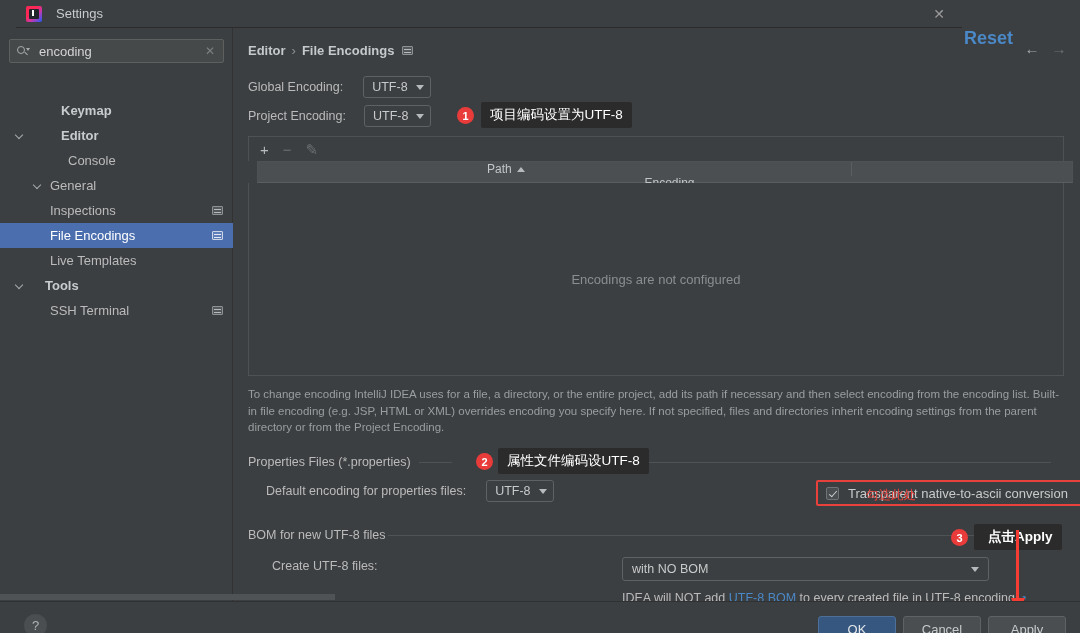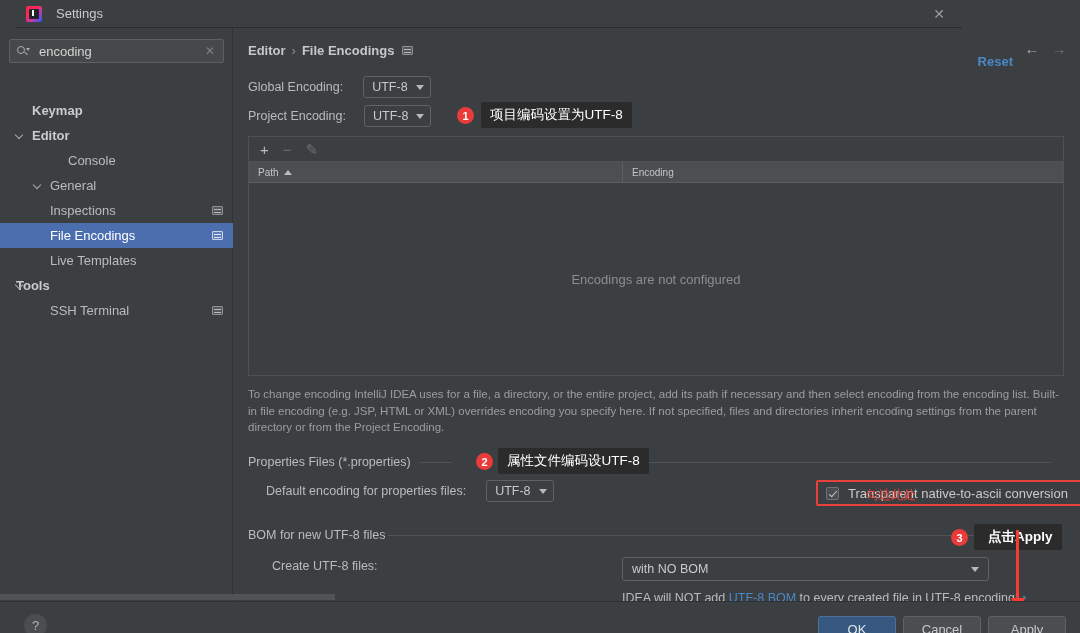--- a/index.html
+++ b/index.html
@@ -81,21 +81,21 @@
   }
   #search-clear {
     margin-right: 8px; color: #7d8083; font-size: 12px; line-height: 1;
   }
 
   #tree { position: absolute; left: 0; top: 70px; width: 233px; }
   .tree-row {
     height: 25px; display: flex; align-items: center; position: relative;
     white-space: nowrap; color: #bbbbbb; font-size: 13px;
   }
-  .tree-row.bold { font-weight: bold; color: #c9ccce; }
+  .tree-row.bold { font-weight: bold; color: #c9ccce; padding-left: 29px; }
   .tree-row.selected { background: #4b6eaf; color: #ffffff; }
   .tree-row .chev {
     position: absolute; width: 10px; height: 10px;
   }
   .chev::before {
     content: ""; position: absolute; left: 0px; top: 1px;
     width: 5px; height: 5px;
     border-right: 1.4px solid #a7abae; border-bottom: 1.4px solid #a7abae;
     transform: rotate(45deg);
   }
@@ -124,22 +124,22 @@
   #breadcrumb .sep { font-weight: normal; color: #8b8f92; }
   #bc-badge {
     width: 11px; height: 9px; border: 1px solid #8d9194; border-radius:1px;
     background:#54585a; position: relative; margin-left: 2px;
   }
   #bc-badge::after {
     content:""; position:absolute; left:1px; top:2px; width:7px; height:1.2px;
     background:#b7babc; box-shadow: 0 3px 0 #b7babc;
   }
   #reset-link {
-    position: absolute; right: 67px; top: 26px;
-    color: #4a88c7; font-size: 13px; font-weight: bold;
+    position: absolute; right: 67px; top: 0;
+    color: #4a88c7; font-size: 18px; font-weight: bold;
   }
   #nav-back, #nav-fwd {
     position: absolute; top: 13px; width: 18px; height: 16px;
     font-size: 15px; line-height: 16px; text-align: center;
   }
   #nav-back { right: 39px; color: #a8abad; }
   #nav-fwd  { right: 12px; color: #6d7173; }
 
   .field-row { position: absolute; display: flex; align-items: center; }
   .field-label { color: #bbbbbb; font-size: 12.5px; }
@@ -168,23 +168,23 @@
 
   
   #table-toolbar {
     position: absolute; left: 15px; top: 108px; width: 816px; height: 25px;
     background: #3c3f41; border: 1px solid #4e5254; border-bottom: none;
     display: flex; align-items: center; gap: 14px; padding-left: 11px;
   }
   .tb-ico { font-size: 15px; line-height: 1; color: #b9bcbe; }
   .tb-ico.dim { color: #6c7072; }
   #table-head {
-    position: absolute; left: 15px; top: 133px; width: 816px; height: 22px;
+    position: absolute; left: 24px; top: 133px; width: 816px; height: 22px;
     background: #4b4f51; border: 1px solid #4e5254; border-bottom: 1px solid #5a5e60;
-    display: flex; align-items: center; font-size: 10px; color: #c3c6c8;
+    display: flex; align-items: center; font-size: 12px; color: #c3c6c8; flex-direction: column;
   }
   #th-path { width: 374px; padding-left: 9px; border-right: 1px solid #5a5e60;
              height: 100%; display: flex; align-items: center; gap: 5px; }
   #th-path .sortarr { width:0;height:0;border-left:4px solid transparent;
              border-right:4px solid transparent;border-bottom:5px solid #b7babc;}
   #th-enc { padding-left: 9px; }
   #table-body {
     position: absolute; left: 15px; top: 155px; width: 816px; height: 193px;
     background: #3c3f41; border: 1px solid #4e5254; border-top: none;
     display: flex; align-items: center; justify-content: center;

